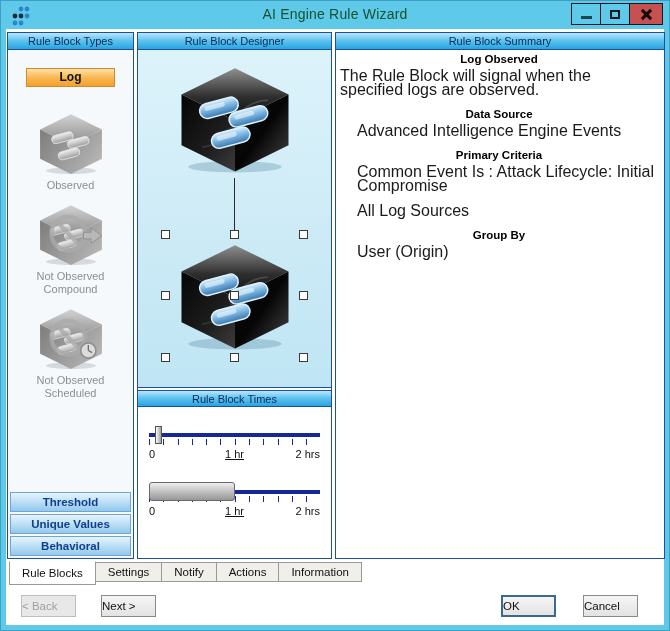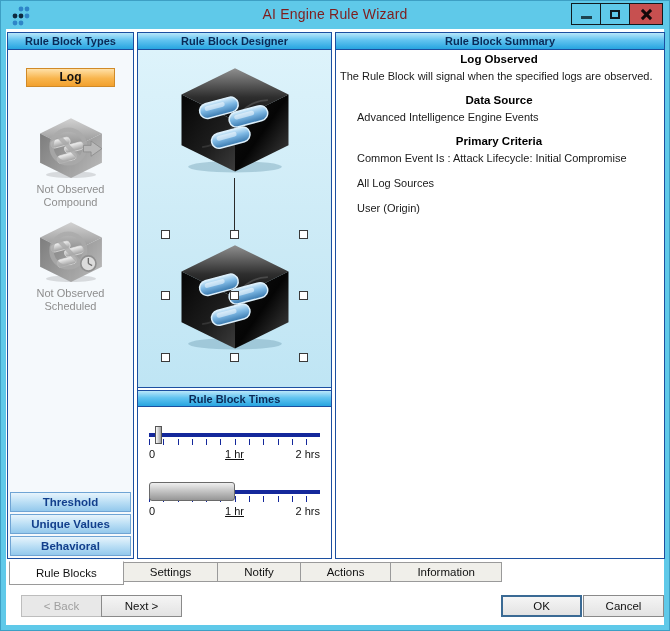--- a/index.html
+++ b/index.html
@@ -6,21 +6,21 @@
   html,body { width:670px; height:631px; font-family:"Liberation Sans", sans-serif; }
   .window{
     position:relative; width:670px; height:631px;
     background:#5FC9E9; border:1px solid #3D9FC4; overflow:hidden;
   }
   
   .titlebar{ position:absolute; top:0; left:0; right:0; height:28px; }
   .app-icon{ position:absolute; left:7px; top:4px; width:26px; height:22px; }
   .title-text{
     position:absolute; left:0; right:0; top:5px; text-align:center;
-    font-size:14px; color:#7f1d1d; letter-spacing:.2px;
+    font-size:14px; color:#14532d; letter-spacing:.2px;
   }
   .win-controls{ position:absolute; top:2px; right:6px; display:flex; }
   .win-btn{
     width:30px; height:22px; background:#5FC9E9; border:1px solid #101a1f;
     display:flex; align-items:center; justify-content:center; cursor:pointer;
   }
   .win-btn + .win-btn{ margin-left:-1px; }
   .win-btn.close{ width:34px; background:#C75050; }
   .glyph-min{ width:11px; height:3px; background:#1d4450; margin-top:6px; }
   .glyph-max{ width:10px; height:9px; border:2px solid #101a1f; background:transparent; }
@@ -33,21 +33,21 @@
 
   
   .client{
     position:absolute; left:5px; right:5px; top:28px; bottom:5px; background:#ffffff;
   }
   .panel{
     position:absolute; background:#fff; border:1px solid #1C4FA0;
     display:flex; flex-direction:column; overflow:hidden;
   }
   .panel-header{
-    height:17px; flex:0 0 17px; text-align:center; font-size:11px; font-weight:bold;
+    height:17px; flex:0 0 17px; text-align:center; font-size:11px; font-weight:normal;
     color:#0A2A56; line-height:16px;
     background:linear-gradient(180deg,#B9E7FA 0%,#62C4F0 45%,#27A5E0 100%);
     border-bottom:1px solid #1C4FA0;
   }
   
   .panel-types{ left:1px; top:3px; width:127px; height:527px; background:#F5F9FC; }
   .log-btn{
     margin:18px; height:19px; flex:0 0 19px;
     background:linear-gradient(180deg,#FFE1A8 0%,#F8B54D 55%,#F2A12E 100%);
     border:1px solid #D08A28; color:#111; font-weight:bold; font-size:12px;
@@ -101,38 +101,38 @@
     position:absolute; left:0; top:-8px; width:50%; height:19px; border-radius:3px;
     background:linear-gradient(180deg,#EFEFEF 0%,#BDBDBD 55%,#969696 100%);
     border:1px solid #6a6a6a; cursor:grab; z-index:3;
   }
   
   .panel-summary{ left:329px; top:3px; width:330px; height:527px; }
   .summary-body{ flex:1; padding:3px 6px 0 4px; background:#fff; }
   .sum-section{ margin-bottom:11px; }
   .sum-heading{ display:flex; align-items:center; font-size:11.5px; font-weight:bold; color:#000;flex-direction:column; }
   .sum-heading .rule{ flex:1; border-top:1px solid #9a9a9a; margin-left:5px; margin-top:1px; }
-  .sum-text{ font-size:11px; color:#1a1a1a; margin-top:2px; line-height:14px; }
+  .sum-text{ font-size:16px; color:#1a1a1a; margin-top:2px; line-height:14px; }
   .sum-text.indent{ padding-left:17px; }
 
   
   .tabstrip{ position:absolute; left:3px; top:532px; height:26px; display:flex; align-items:flex-start; }
   .tab{
-    padding:0 26px; font-size:11.5px; color:#111; cursor:pointer;
+    padding:0 12px; font-size:11.5px; color:#111; cursor:pointer;
     background:#F0EFEA; border:1px solid #9a9a9a; height:20px; line-height:19px; margin-top:1px;
   }
   .tab + .tab{ margin-left:-1px; }
   .tab.active{
     background:#fff; height:24px; line-height:22px; margin-top:0; border-top:1px solid #fff;
     position:relative; z-index:2;
   }
   
   .btnrow{ position:absolute; left:0; right:0; top:566px; height:24px; }
   .btn{
-    position:absolute; width:81px; height:22px; font-size:11.5px; color:#111; text-align:center;
+    position:absolute; width:55px; height:22px; font-size:11.5px; color:#111; text-align:left;
     background:linear-gradient(180deg,#F5F5F5,#E3E3E3); border:1px solid #8a8a8a; line-height:20px; cursor:pointer;
   }
   .btn.disabled{ color:#9f9f9f; background:#E8E8E8; border-color:#BDBDBD; cursor:default; }
   .btn-back{ left:15px; } .btn-next{ left:95px; }
   .btn-ok{ left:495px; border:2px solid #3A6A94; line-height:18px; }
   .btn-cancel{ left:577px; }
 </style>
 </head>
 <body>
 
@@ -203,20 +203,37 @@
     </div>
   </div>
 
   <div class="client">
 
     <div class="panel panel-types">
       <div class="panel-header">Rule Block Types</div>
       <div class="log-btn">Log</div>
       <div class="type-list">
 
+        <div class="type-item">
+          <svg width="72" height="64" viewBox="0 0 130 118">
+            <ellipse cx="65" cy="110" rx="46" ry="6" fill="#000" opacity=".12"></ellipse>
+            <polygon points="8,34 65,6 122,34 65,62" fill="url(#gg-top)"></polygon>
+            <polygon points="8,34 8,88 65,116 65,62" fill="url(#gg-left)"></polygon>
+            <polygon points="122,34 122,88 65,116 65,62" fill="url(#gg-right)"></polygon>
+            <g transform="rotate(-15 65 58)">
+              <rect x="32" y="38" width="40" height="15" rx="7.5" fill="url(#gg-pill)" stroke="#e8e8e8" stroke-width="1.5"></rect>
+              <rect x="58" y="54" width="40" height="15" rx="7.5" fill="url(#gg-pill)" stroke="#e8e8e8" stroke-width="1.5"></rect>
+              <rect x="36" y="70" width="40" height="15" rx="7.5" fill="url(#gg-pill)" stroke="#e8e8e8" stroke-width="1.5"></rect>
+            </g>
+          </svg>
+          <div class="type-label">
+            <div>Observed</div>
+            <div></div>
+          </div>
+        </div>
 
         <div class="type-item" style="margin-top:10px">
           <svg width="72" height="64" viewBox="0 0 130 118">
             <ellipse cx="65" cy="110" rx="46" ry="6" fill="#000" opacity=".12"></ellipse>
             <polygon points="8,34 65,6 122,34 65,62" fill="url(#gg-top)"></polygon>
             <polygon points="8,34 8,88 65,116 65,62" fill="url(#gg-left)"></polygon>
             <polygon points="122,34 122,88 65,116 65,62" fill="url(#gg-right)"></polygon>
             <g transform="rotate(-15 62 58)">
               <rect x="30" y="40" width="36" height="14" rx="7" fill="url(#gg-pill)" stroke="#e4e4e4" stroke-width="1.3"></rect>
               <rect x="52" y="55" width="36" height="14" rx="7" fill="url(#gg-pill)" stroke="#e4e4e4" stroke-width="1.3"></rect>
@@ -360,20 +377,24 @@
           <div class="sum-heading">
               <span>Primary Criteria</span>
               <span class="rule"></span>
             </div>
           <div class="sum-text indent">Common Event Is : Attack Lifecycle: Initial Compromise</div>
         </div>
         <div class="sum-section">
           <div class="sum-text indent">All Log Sources</div>
         </div>
         <div class="sum-section">
+          <div class="sum-heading">
+              <span>Group By</span>
+              <span class="rule"></span>
+            </div>
           <div class="sum-text indent">User (Origin)</div>
         </div>
       </div>
     </div>
 
     <div class="tabstrip">
       <div class="tab active">Rule Blocks</div>
       <div class="tab">Settings</div>
       <div class="tab">Notify</div>
       <div class="tab">Actions</div>

